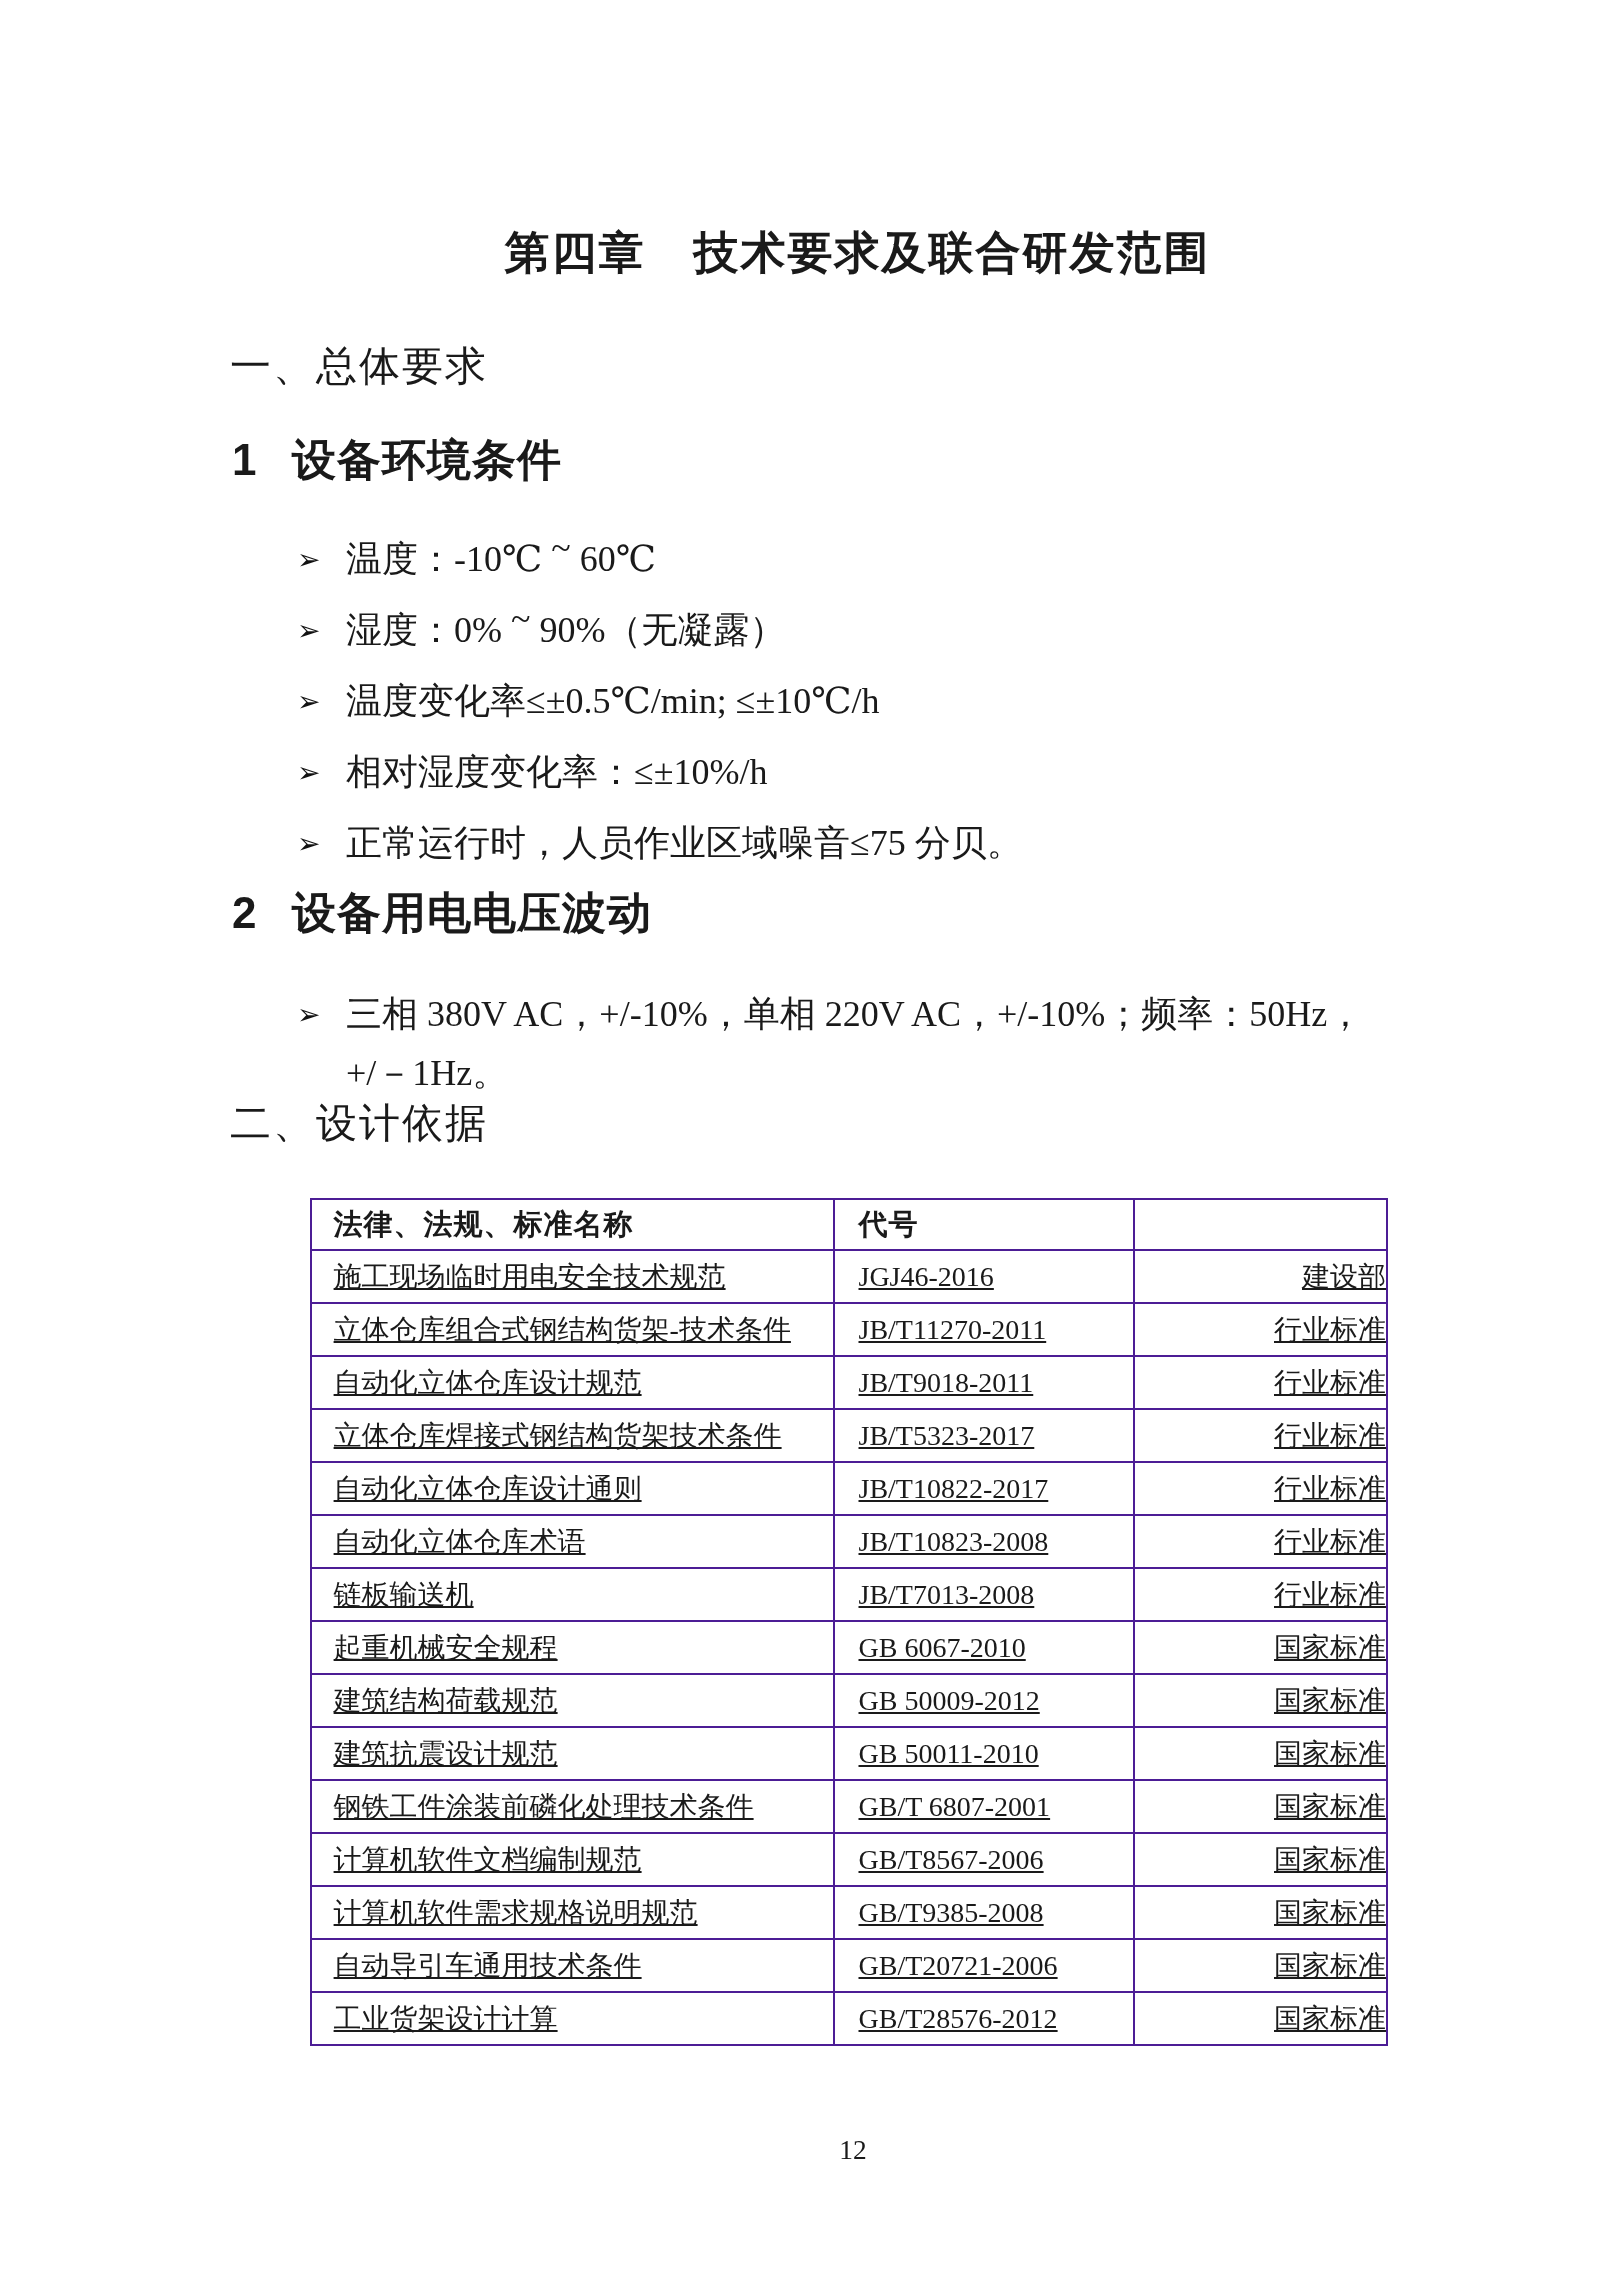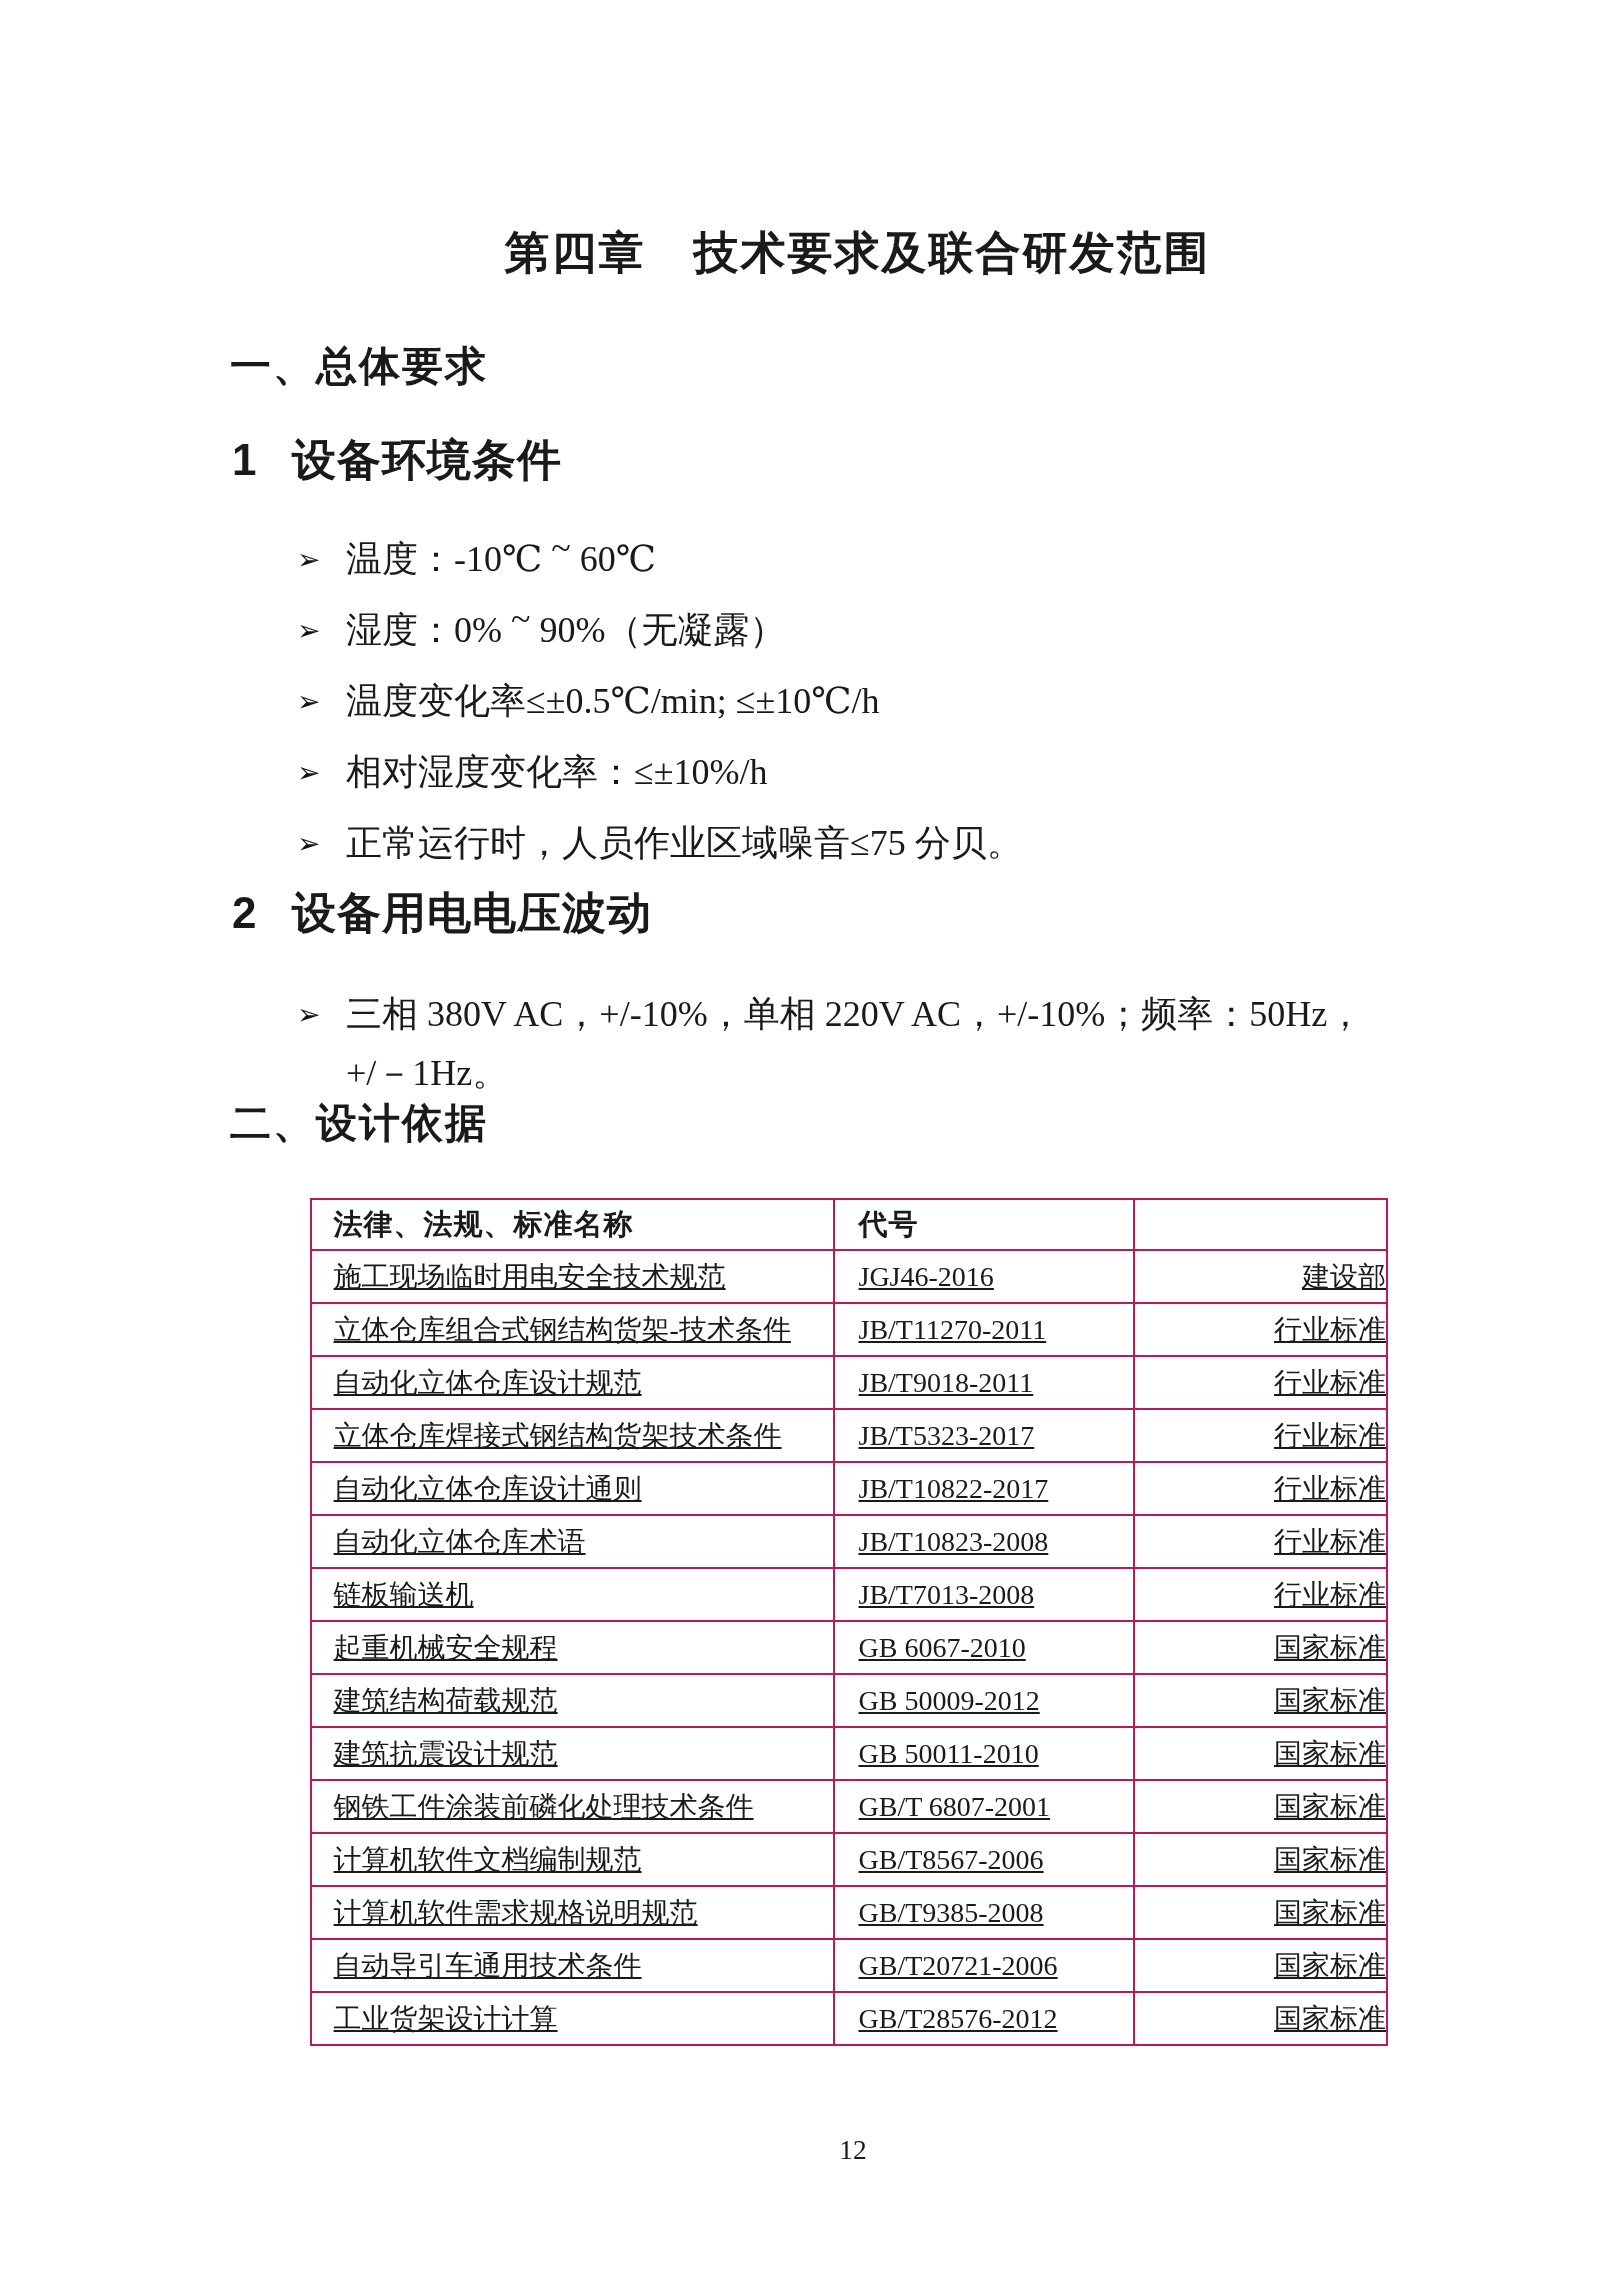--- a/index.html
+++ b/index.html
@@ -26,21 +26,21 @@
     font-size:45px;
     letter-spacing:2px;
     white-space:nowrap;
   }
   .title-chapter{margin-right:48px;}
   
   .sec-heading{
     position:absolute;
     left:230px;
     font-size:41px;
-    font-weight:700;
+    font-weight:400;
     letter-spacing:2px;
     white-space:nowrap;
   }
   #overall-heading{top:339px;}
   #design-heading{top:1096px;}
   
   .sub-heading{
     position:absolute;
     left:232px;
     font-family:"Liberation Sans","DejaVu Sans",sans-serif;
@@ -81,21 +81,21 @@
   .std-table{
     position:absolute;
     top:1198px;
     left:310px;
     width:1076px;
     border-collapse:collapse;
     table-layout:fixed;
     font-size:28px;
     color:#1a1a1a;
   }
-  .std-table,.std-table th,.std-table td{border:2px solid #be185d;}
+  .std-table,.std-table th,.std-table td{border:2px solid #4c1d95;}
   .std-table{border-width:2.9px;}
   .std-table thead th{
     height:49px;
     font-family:"Liberation Sans","DejaVu Sans",sans-serif;
     font-weight:700;
     font-size:29px;
     text-align:left;
     padding:0 0 0 21.6px;
     border-bottom-width:2.9px;
     letter-spacing:1px;

